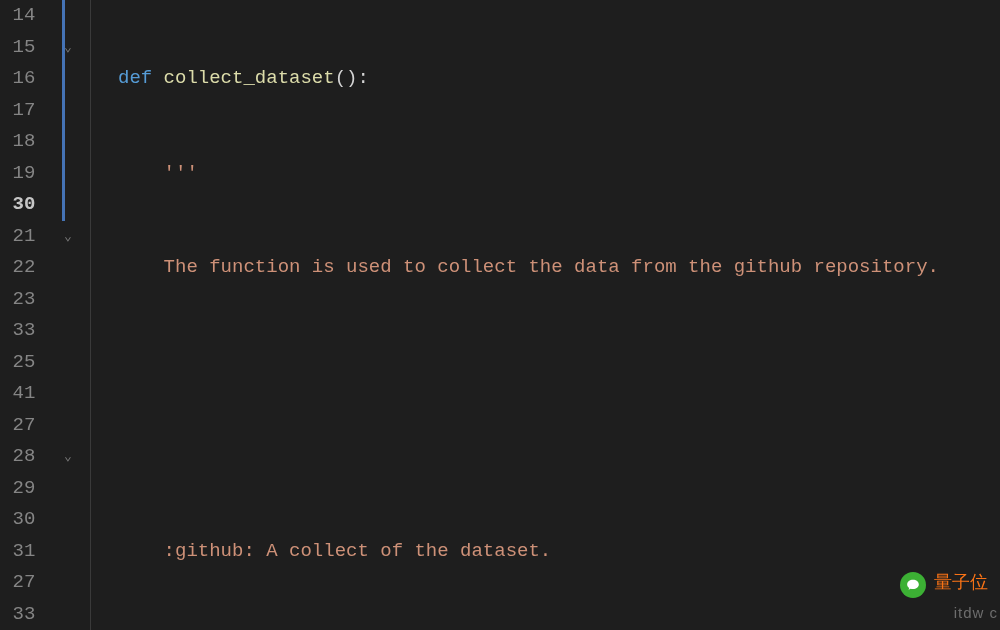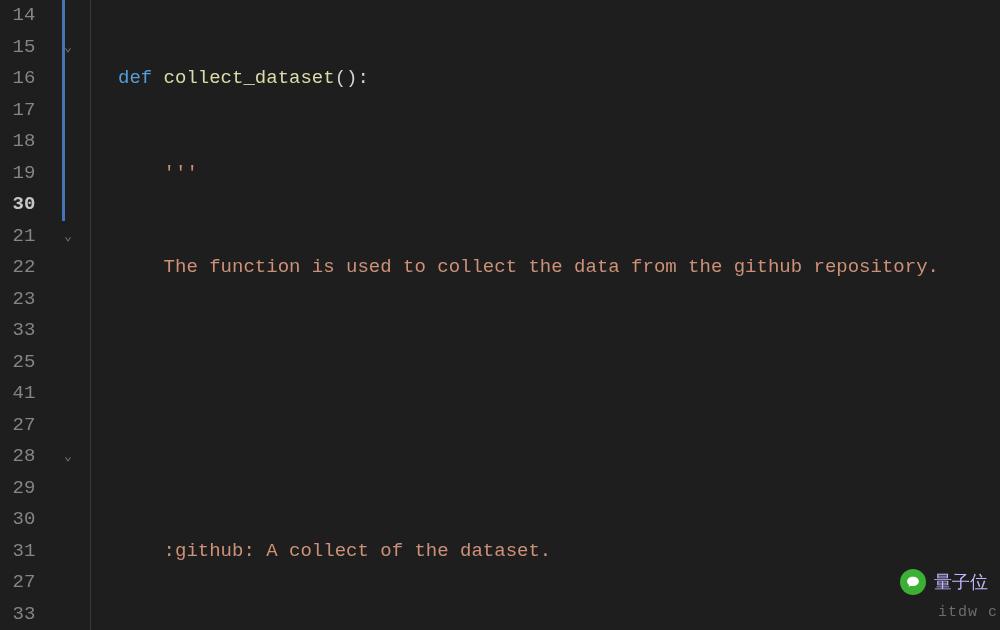--- a/index.html
+++ b/index.html
@@ -76,42 +76,42 @@
   }
   .kw-def   { color: #569cd6; }
   .fn       { color: #dcdcaa; }
   .punct    { color: #d4d4d4; }
   .docstr   { color: #ce9178; }
   .watermark {
     position: absolute;
     right: 12px;
     bottom: 32px;
     display: flex;
-    align-items: center;
+    align-items: flex-end;
     gap: 8px;
-    color: #c4b5fd;
+    color: #f97316;
     font-family: sans-serif;
     font-size: 18px;
   }
   .watermark .bubble {
     width: 26px;
     height: 26px;
     border-radius: 50%;
     background: #3cb034;
     display: flex;
     align-items: center;
     justify-content: center;
   }
   .watermark .bubble svg { width: 14px; height: 14px; }
   .corner-text {
     position: absolute;
     right: 2px;
     bottom: 2px;
     color: #6d6d6d;
-    font-family: Liberation Mono, monospace;
+    font-family: Liberation Sans, sans-serif;
     font-size: 15px;
     letter-spacing: 1px;
   }
 </style>
 </head>
 <body>
 
 <div class="editor">
   <div class="highlight-bar"></div>
   <div class="indent-bar"></div>

